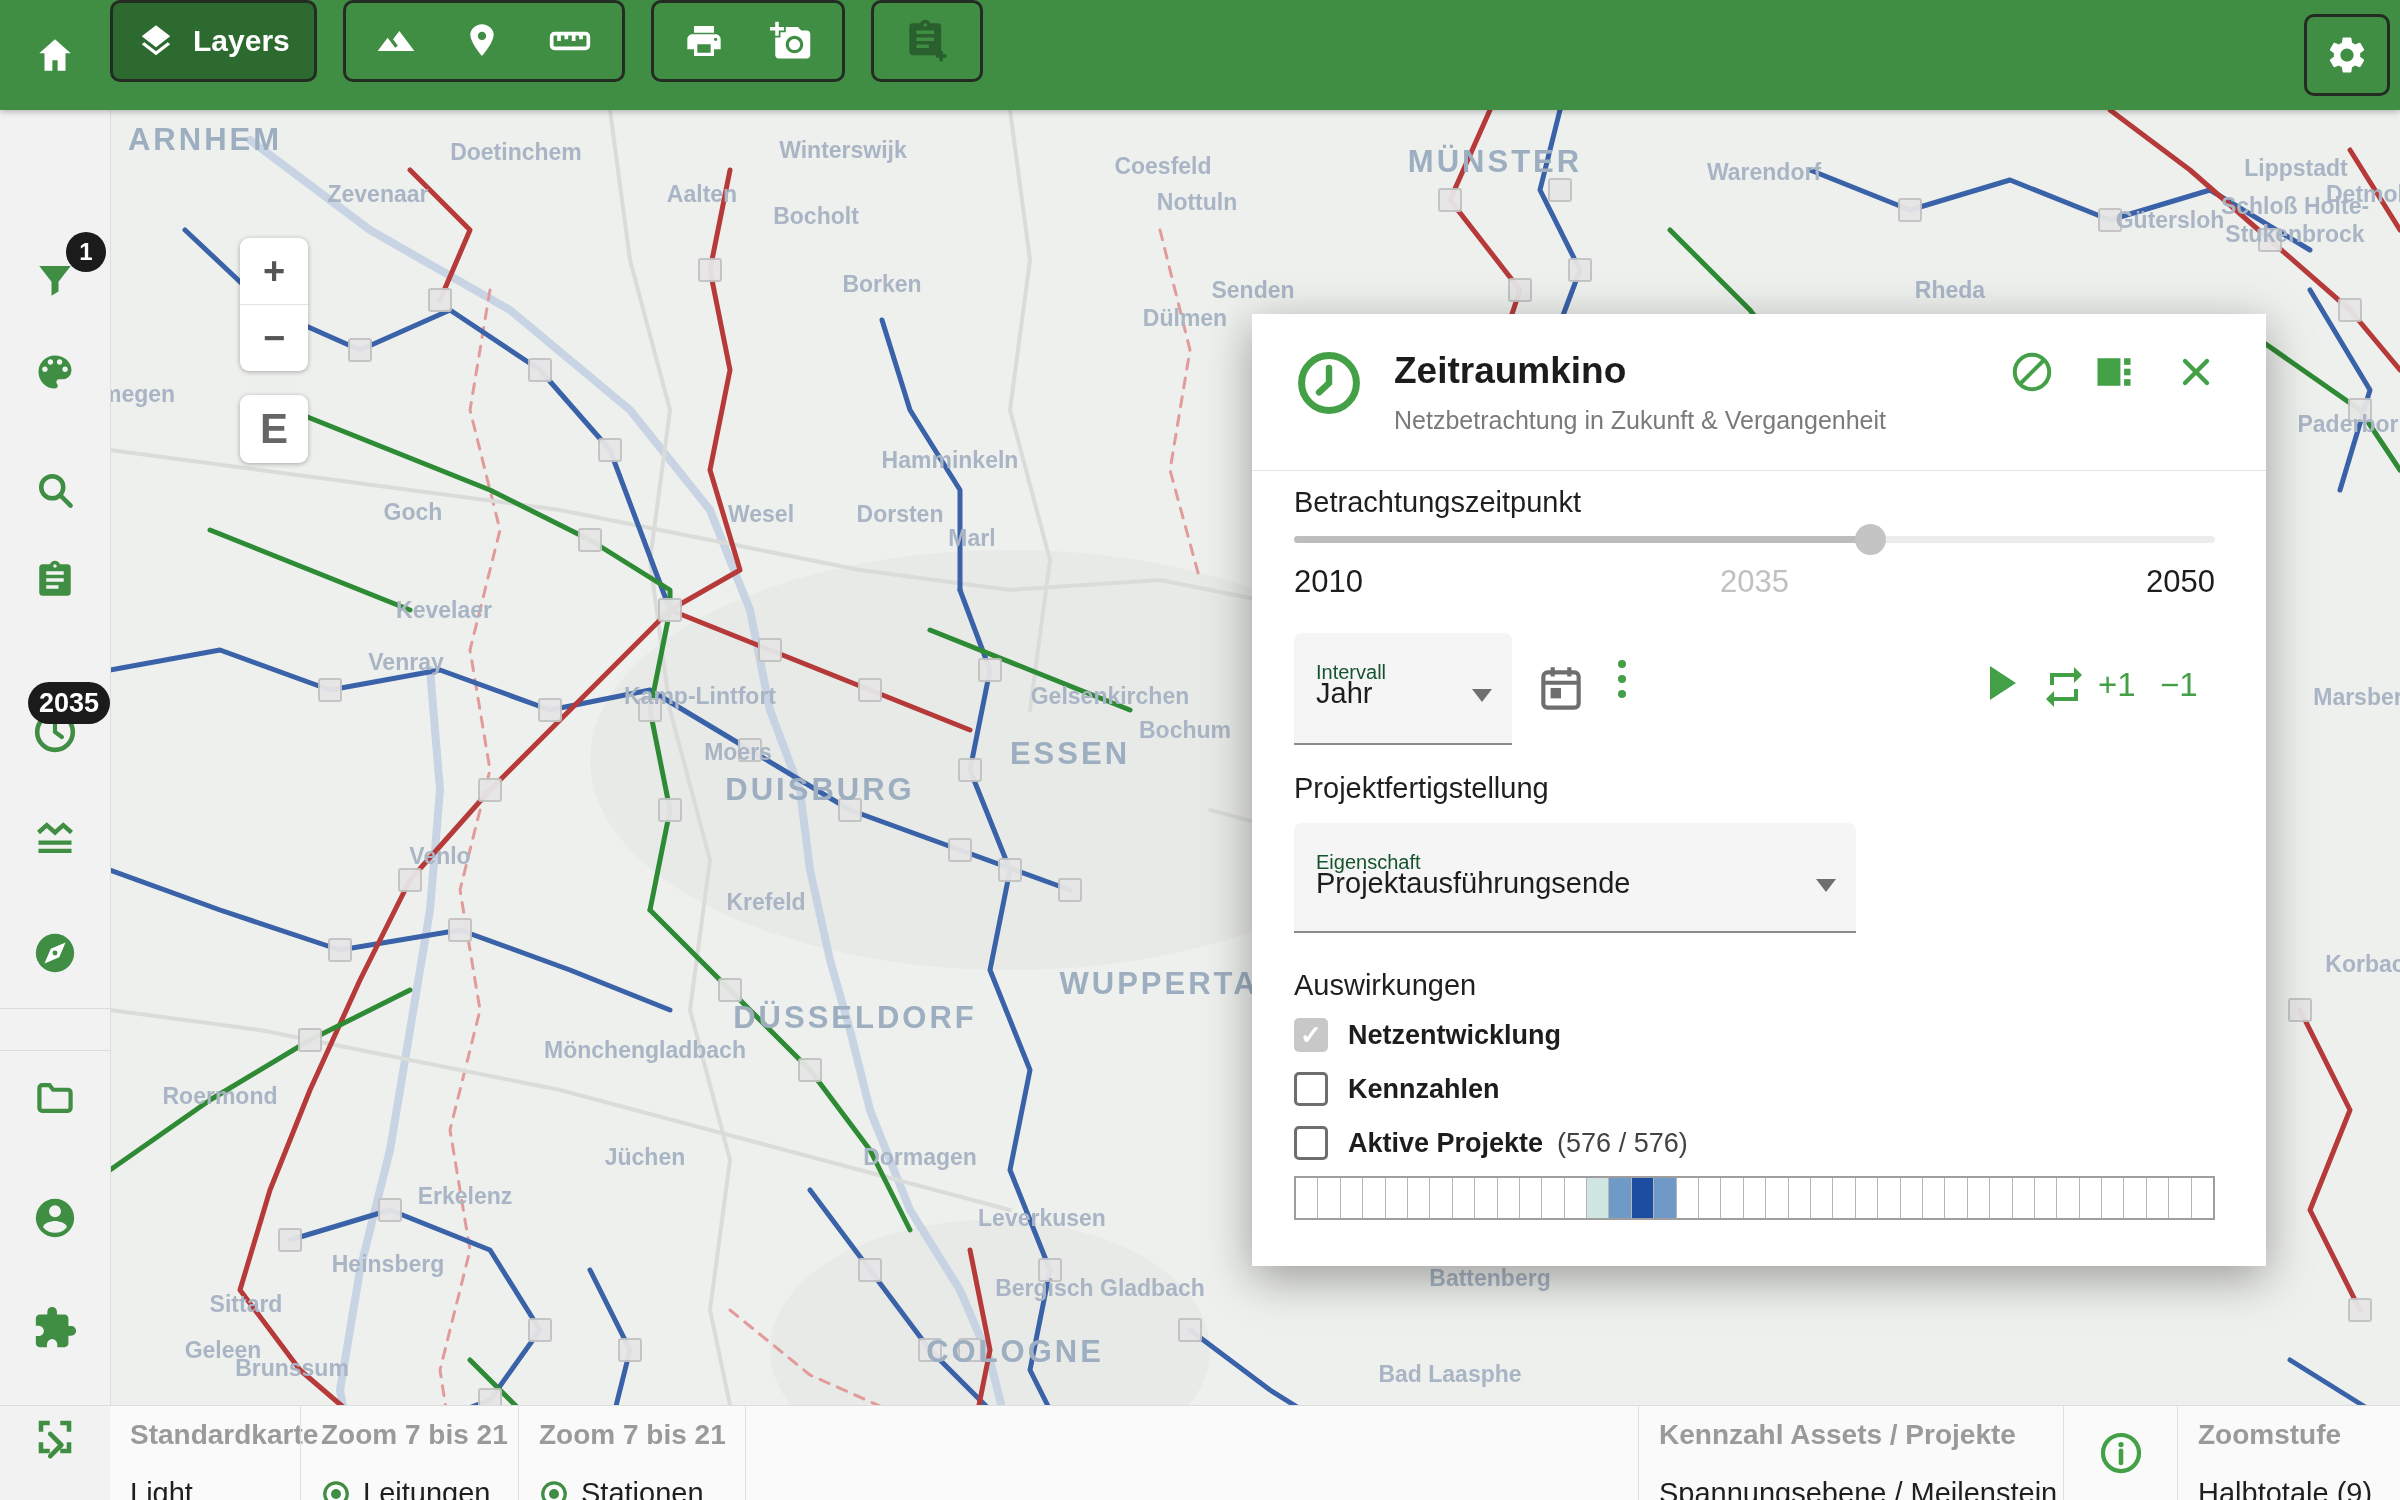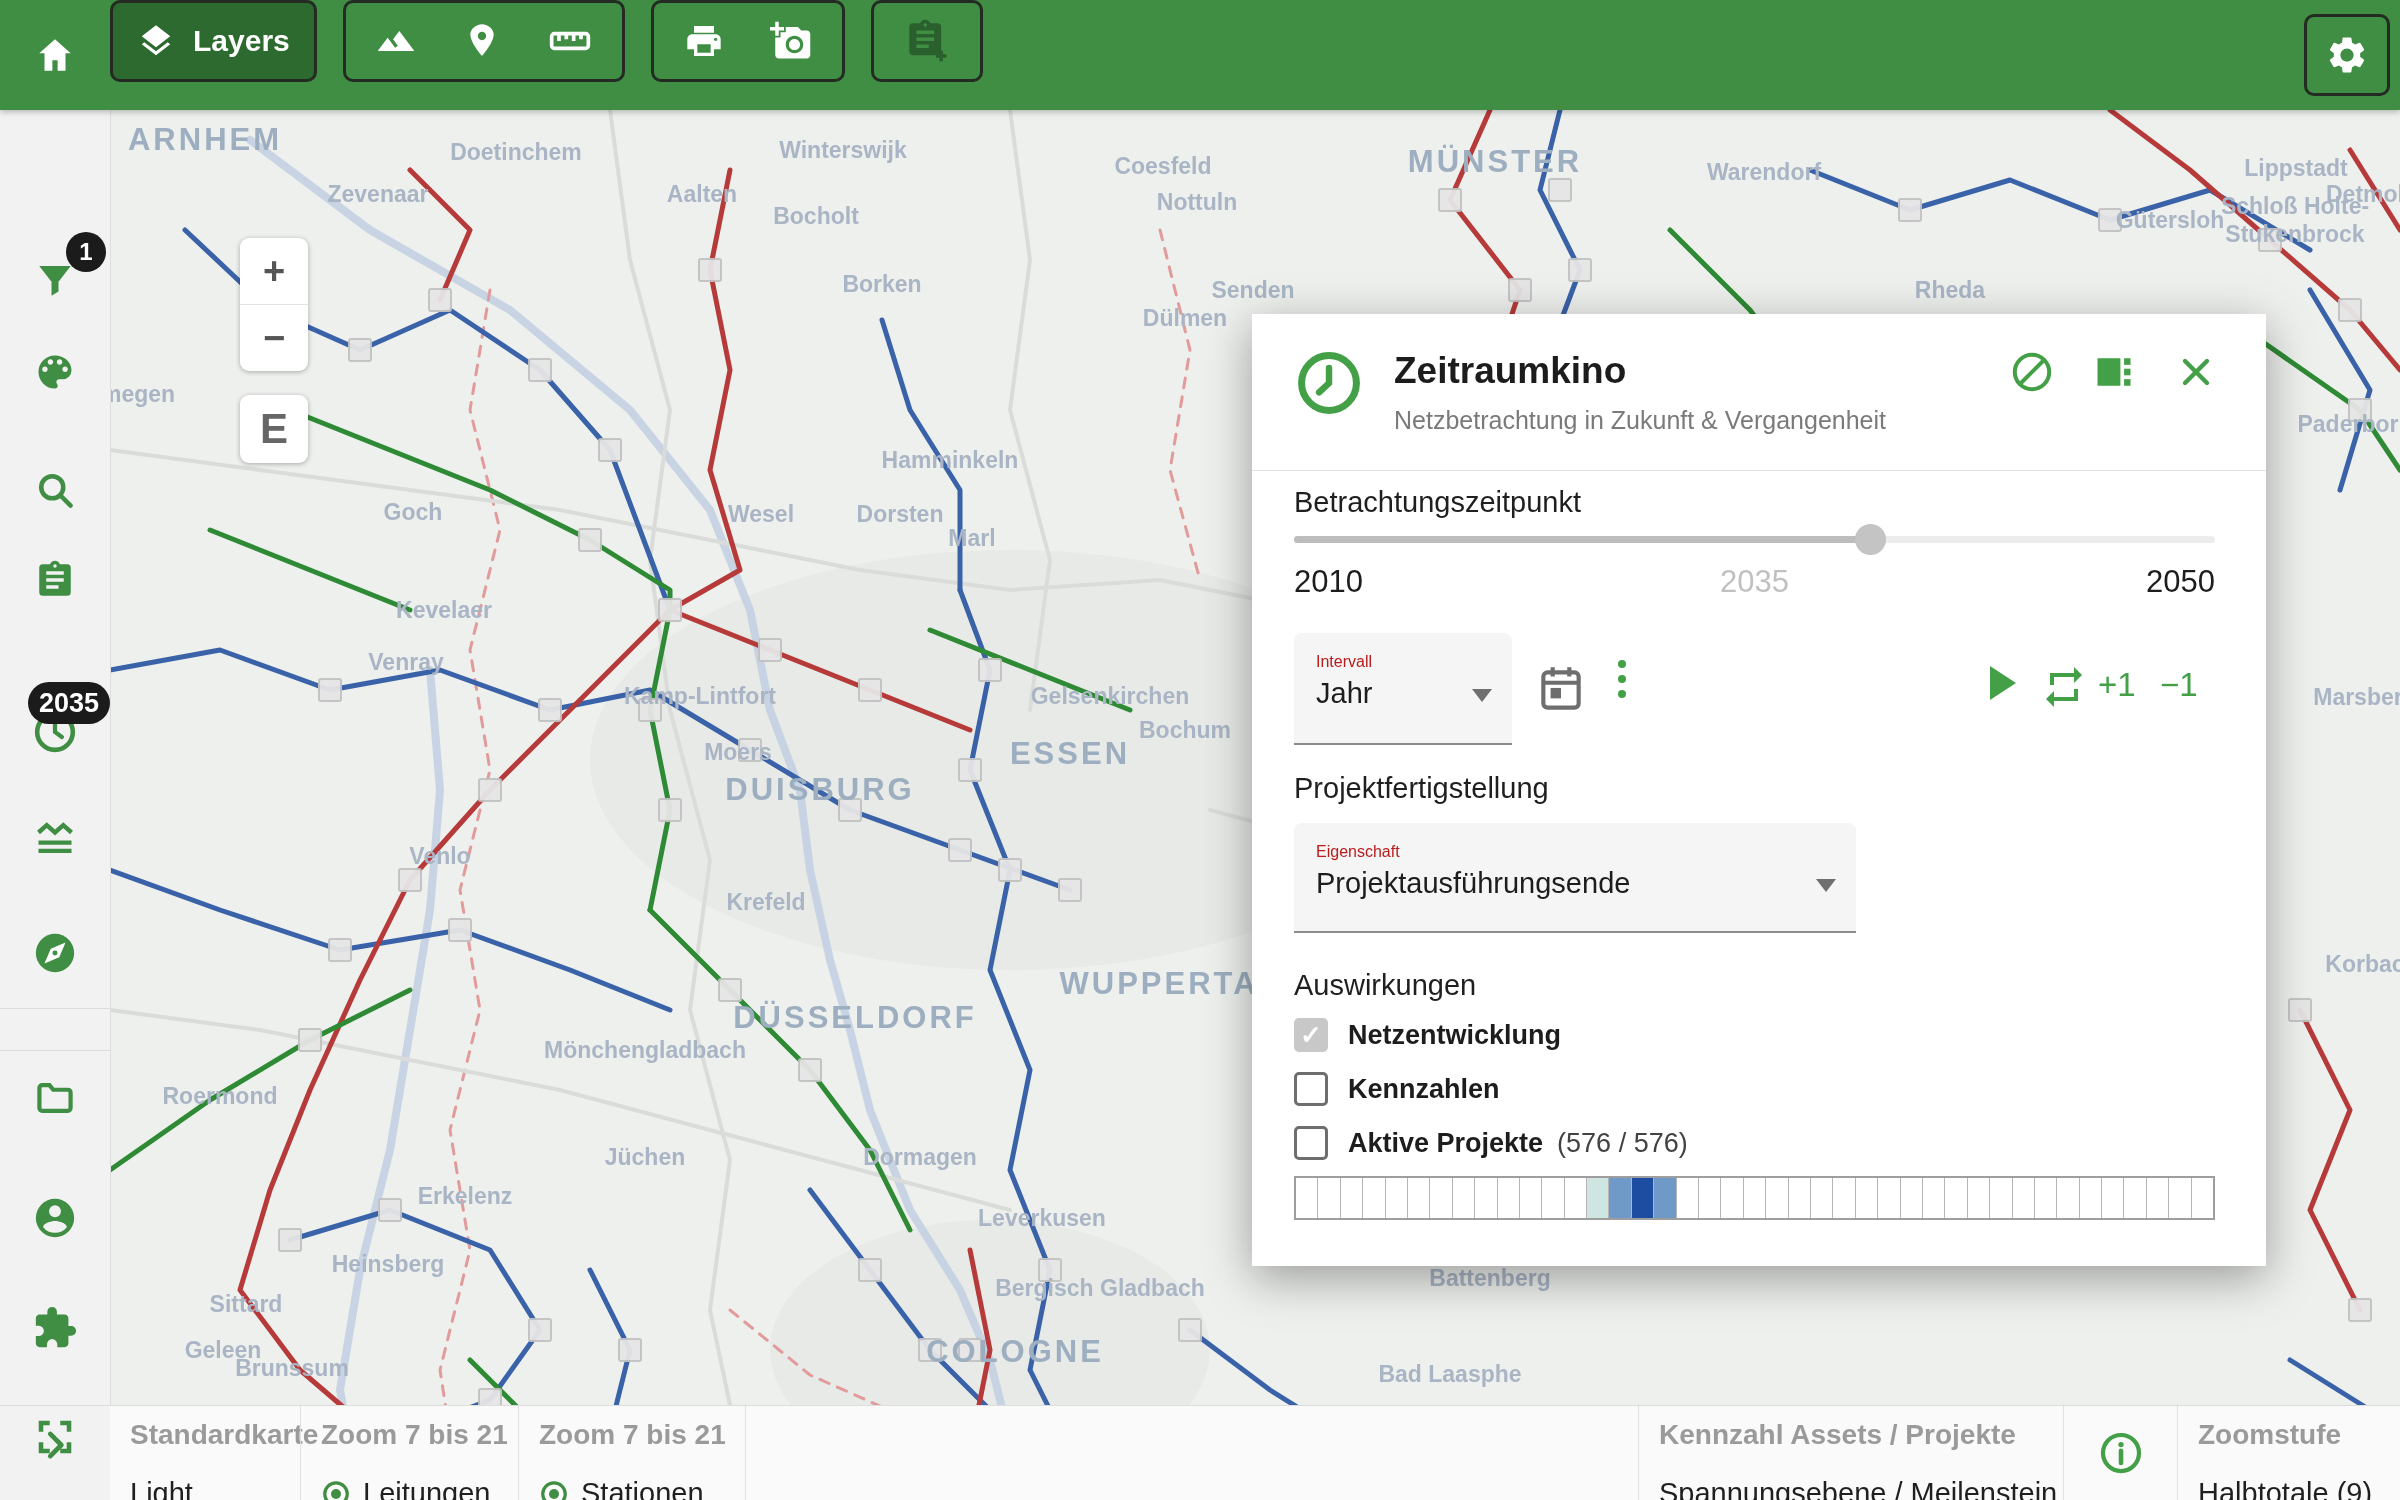--- a/index.html
+++ b/index.html
@@ -72,21 +72,21 @@
     border-radius:4px;cursor:pointer;}
   #slider-fill{position:absolute;left:0;top:0;height:7px;background:#bdbdbd;border-radius:4px;}
   #slider-thumb{position:absolute;top:-12px;width:31px;height:31px;border-radius:50%;background:#c4c4c4;cursor:grab;}
   .slider-labels{position:absolute;left:42px;top:250px;width:921px;height:36px;font-size:31px;color:#1d1d1d;}
   .slider-labels .min{position:absolute;left:0;}
   .slider-labels .cur{position:absolute;left:0;width:100%;text-align:center;color:#c0c0c0;}
   .slider-labels .max{position:absolute;right:0;}
   
   .mselect{position:absolute;background:#f5f5f5;border-bottom:2px solid #8b8b8b;
     border-radius:8px 8px 0 0;box-sizing:border-box;cursor:pointer;}
-  .mselect .lb{position:absolute;left:22px;top:20px;font-size:16px;color:#b91c1c;}
+  .mselect .lb{position:absolute;left:22px;top:28px;font-size:20px;color:#14532d;}
   .mselect .val{position:absolute;left:22px;top:44px;font-size:29px;color:#1d1d1d;white-space:nowrap;}
   .mselect .arr{position:absolute;right:20px;top:56px;width:0;height:0;
     border-left:10px solid transparent;border-right:10px solid transparent;border-top:13px solid #6f6f6f;}
   #sel-interval{left:42px;top:319px;width:218px;height:112px;}
   #sel-speed{left:433px;top:319px;width:293px;height:112px;}
   #sel-property{left:42px;top:509px;width:562px;height:110px;}
   #sel-delay{left:627px;top:509px;width:336px;height:110px;}
   #btn-calendar{position:absolute;left:284px;top:348px;cursor:pointer;}
   #btn-kebab{position:absolute;left:362px;top:346px;width:16px;cursor:pointer;display:flex;flex-direction:column;gap:7px;align-items:center;}
   #btn-kebab i{width:8px;height:8px;border-radius:50%;background:#43a047;}

